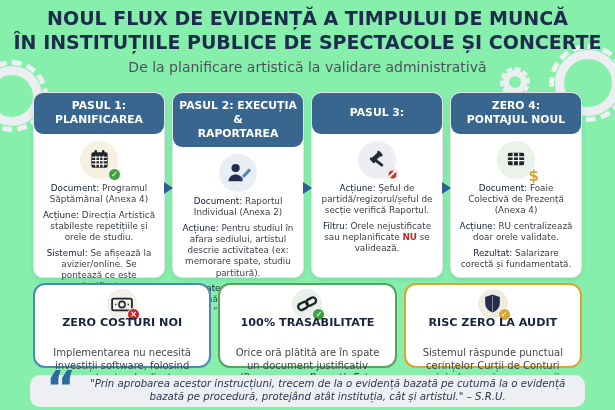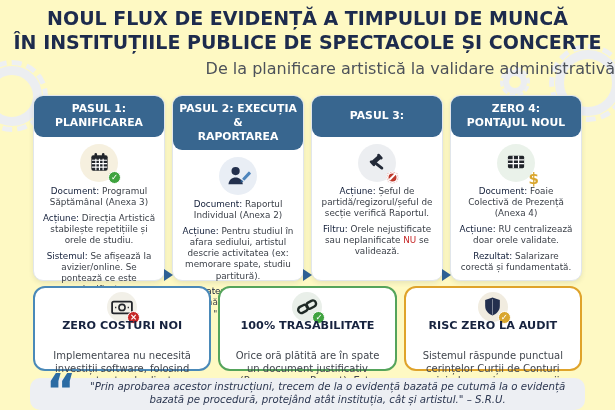--- a/index.html
+++ b/index.html
@@ -3,37 +3,37 @@
 <meta charset="utf-8">
 <style>
   :root{
     --navy:#1d2b4d; --header-blue:#38668f; --arrow-blue:#2e6094;
     --border-blue:#4a89b8; --border-green:#55a45b; --border-gold:#dfa32b;
     --accent-red:#c62828; --accent-green:#3fa33f; --accent-gold:#d9a62e;
     --quote-blue:#2b6ba3; --quote-bg:#edeff3;
   }
   *{box-sizing:border-box}
   body{margin:0;background:#fff;font-family:"DejaVu Sans","Liberation Sans",sans-serif}
-  .page{position:relative;width:615px;height:410px;overflow:hidden;background:#fef9c3}
+  .page{position:relative;width:615px;height:410px;overflow:hidden;background:#86efac}
 
   
   .gear{position:absolute;border:9px solid #eceef1;border-radius:50%;z-index:0}
   .gear::after{content:"";position:absolute;inset:-15px;border:5px dashed #eef0f2;border-radius:50%}
   .g1{left:-18px;top:66px;width:60px;height:60px}
   .g2{right:-6px;top:50px;width:66px;height:66px}
   .g3{right:88px;top:70px;width:24px;height:24px;border-width:6px}
   .g3::after{inset:-9px;border-width:3px}
 
   h1.title{margin:7px 6px 0;text-align:center;font-size:19px;line-height:1.26;
     color:var(--navy,#1d2b4d);font-weight:bold;position:relative;z-index:2}
   h1.title span{display:block}
-  .subtitle{text-align:right;font-size:16px;color:#4d525a;margin-top:4px;position:relative;z-index:2}
-
-  
-  .steps{display:flex;justify-content:center;align-items:flex-end;margin-top:17px;
+  .subtitle{text-align:center;font-size:14px;color:#4d525a;margin-top:4px;position:relative;z-index:2}
+
+  
+  .steps{display:flex;justify-content:center;align-items:flex-start;margin-top:17px;
     padding:0 28px;position:relative;z-index:2}
   .card{width:132px;height:186px;background:#fff;border:1px solid #e1e6eb;border-radius:10px;
     box-shadow:0 2px 5px rgba(30,45,80,.10);flex:0 0 auto}
   .card-header{background:var(--header-blue,#38668f);color:#fff;font-weight:bold;font-size:10.8px;
     line-height:1.3;text-align:center;padding:6px 2px;border-radius:9px;min-height:41px;
     display:flex;flex-direction:column;justify-content:center}
   .flow-arrow{width:0;height:0;border-left:9px solid var(--arrow-blue,#2e6094);
     border-top:6.5px solid transparent;border-bottom:6.5px solid transparent;
     margin:90px -1px 0 -1px;flex:0 0 auto;position:relative;z-index:3}
 
@@ -50,21 +50,21 @@
   .badge-gold{background:var(--accent-gold,#d9a62e)}
   .badge-ban{background:#c0392b;box-shadow:inset 0 0 0 1.5px #fff}
   .badge-ban::after{content:"";position:absolute;left:0.8px;top:4.1px;width:8.5px;height:1.8px;
     background:#fff;transform:rotate(-45deg)}
   .money{position:absolute;right:-4px;bottom:-6px;color:var(--accent-gold,#d9a62e);
     font-weight:bold;font-size:15px}
 
   .card-body{padding:0 7px;font-size:8.8px;color:#3c4149;text-align:center;line-height:1.27}
   .card-body p{margin:0 0 4.5px}
   .lbl{color:#131f3a;font-weight:normal}
-  .hl{color:var(--accent-red,#c62828);font-weight:normal}
+  .hl{color:var(--accent-red,#c62828);font-weight:bold}
 
   
   .benefits{display:flex;justify-content:center;gap:7px;margin-top:5px;padding:0 33px;
     position:relative;z-index:2}
   .benefit{background:#fff;border:2px solid #999;border-radius:12px;flex:1;text-align:center;
     padding:2px 8px 3px;height:85px}
   .b1{border-color:var(--border-blue,#4a89b8)}
   .b2{border-color:var(--border-green,#55a45b)}
   .b3{border-color:var(--border-gold,#dfa32b)}
   .benefit .icon-circle{width:30px;height:30px;margin:2px auto 0}
@@ -102,21 +102,21 @@
       <div class="icon-circle c1">
         <svg width="23" height="23" viewBox="0 0 24 24">
           <rect x="3.5" y="4.5" width="17" height="16" rx="2" fill="#21252b"></rect>
           <rect x="6.8" y="2.2" width="2.6" height="4.6" rx="1.2" fill="#21252b"></rect>
           <rect x="14.6" y="2.2" width="2.6" height="4.6" rx="1.2" fill="#21252b"></rect>
           <path d="M4 9.6h16M4 13.2h16M4 16.8h16M8.2 8v12M12 8v12M15.8 8v12" stroke="#fff" stroke-width="1.2"></path>
         </svg>
         <span class="badge badge-green">✓</span>
       </div>
       <div class="card-body">
-        <p><b class="lbl">Document:</b> <span>Programul Săptămânal (Anexa 3)</span></p>
+        <p><b class="lbl">Document:</b> <span>Programul Săptămânal (Anexa 4)</span></p>
         <p><b class="lbl">Acțiune:</b> <span>Direcția Artistică stabilește repetițiile și orele de studiu.</span></p>
         <p><b class="lbl">Sistemul:</b> <span>Se afișează la avizier/online. Se pontează ce este planificat.</span></p>
       </div>
     </div>
 
     <div class="flow-arrow"></div>
 
     <div class="card">
       <div class="card-header">
         <span>PASUL 2: EXECUȚIA &amp;</span>

